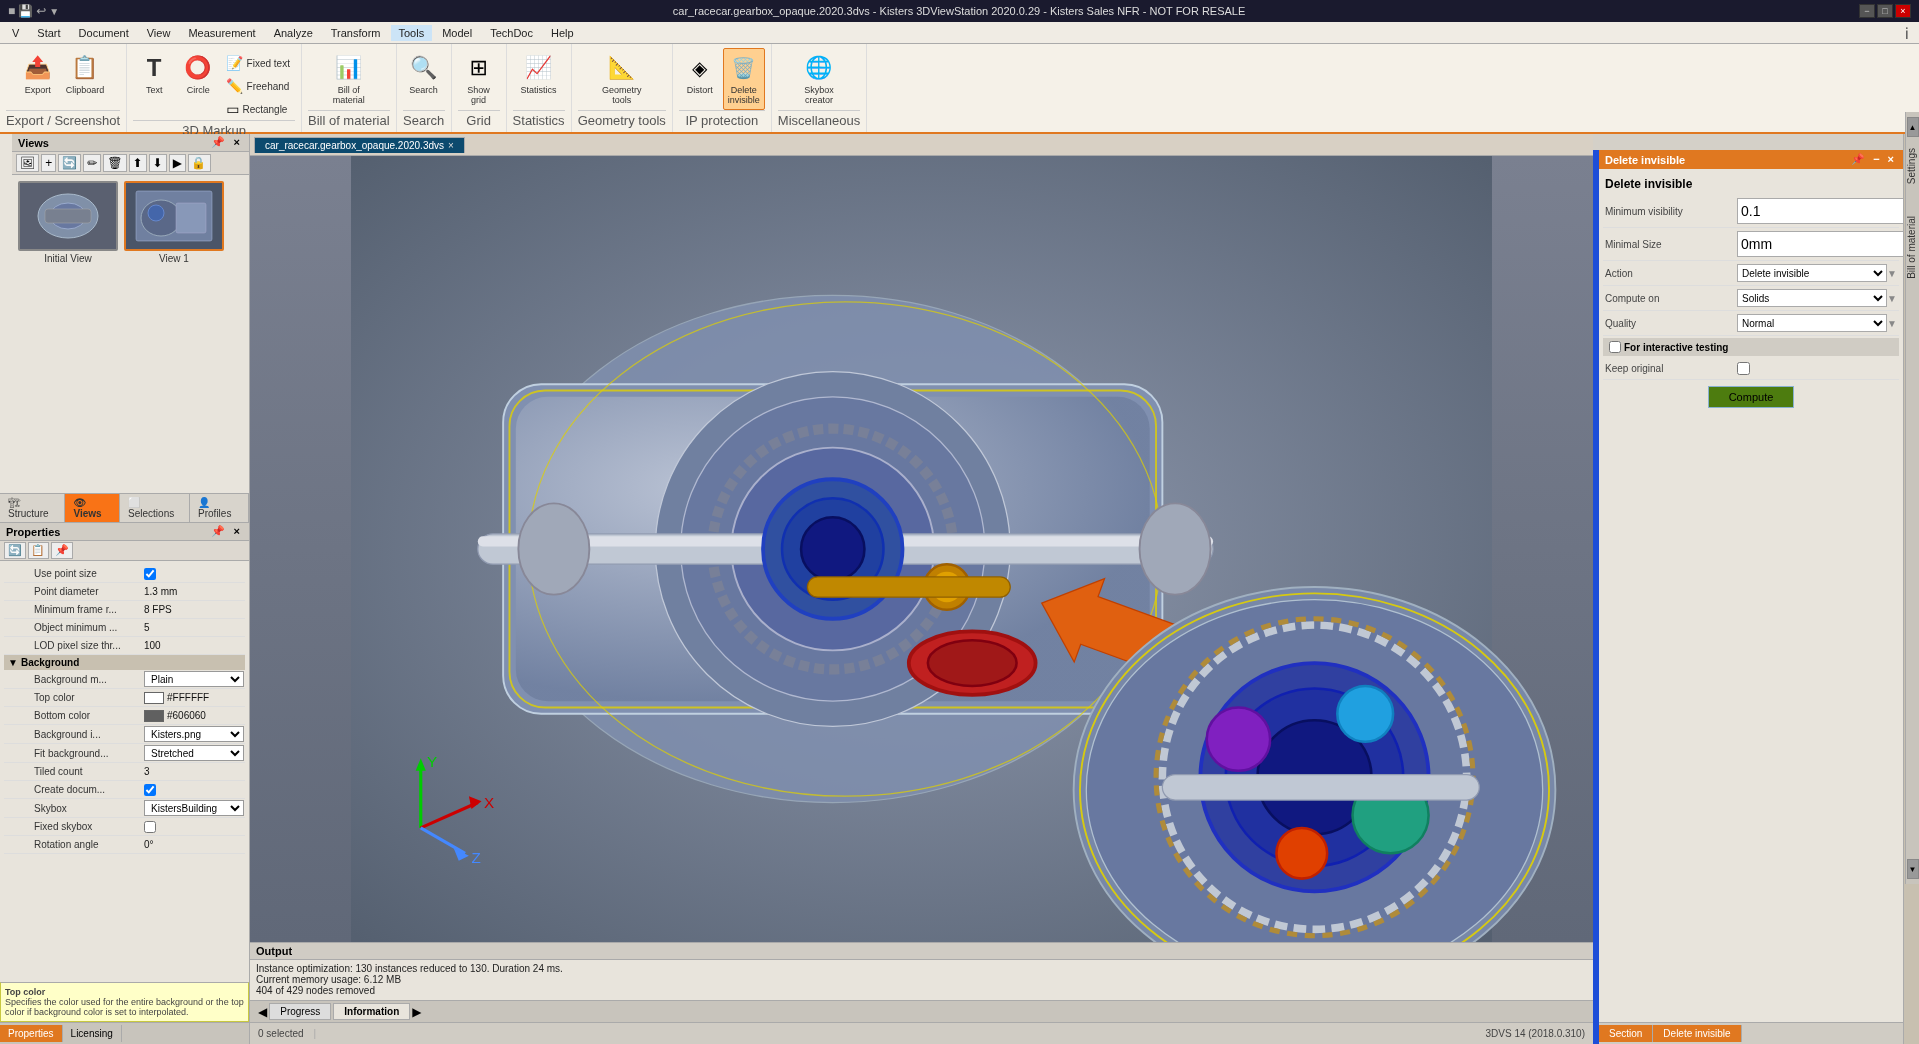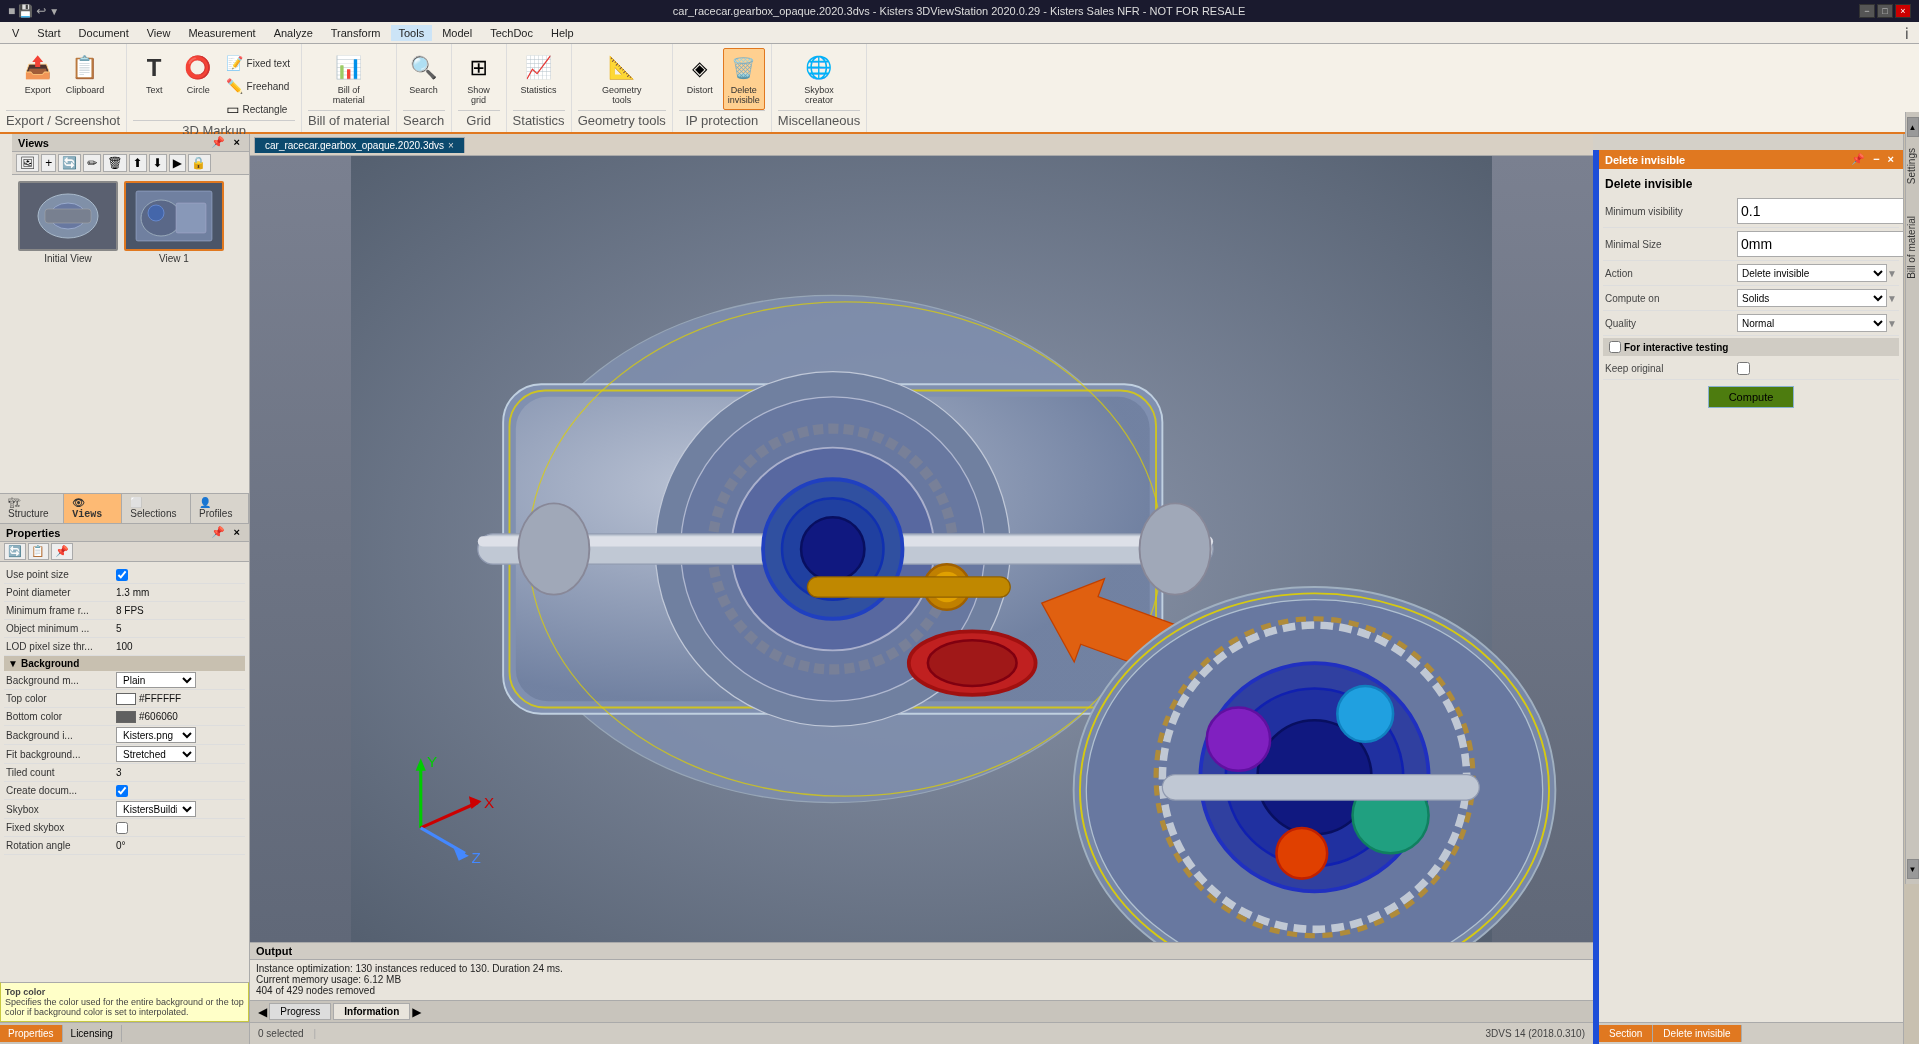--- a/index.html
+++ b/index.html
@@ -187,21 +187,21 @@
       background: #d8d4cc;
       border-bottom: 1px solid #aaa;
     }
     .panel-tab {
       padding: 3px 8px;
       font-size: 10px;
       cursor: pointer;
       border-right: 1px solid #aaa;
       color: #333;
     }
-    .panel-tab.active { background: #fdba74; font-weight: bold; font-family: Liberation Mono, monospace; }
+    .panel-tab.active { background: #f97316; font-weight: bold; }
 
     
     #props-panel {
       flex: 1;
       display: flex;
       flex-direction: column;
       overflow: hidden;
     }
     .props-content {
       overflow-y: auto;
@@ -209,40 +209,40 @@
       padding: 4px;
     }
     .prop-row {
       display: flex;
       align-items: center;
       padding: 1px 2px;
       font-size: 10px;
       border-bottom: 1px solid #ddd;
       min-height: 18px;
     }
-    .prop-name { width: 110px; color: #333; flex-shrink: 0; overflow: hidden; text-overflow: ellipsis; white-space: nowrap; }
+    .prop-name { width: 110px; color: #333; flex-shrink: 0; overflow: hidden; text-overflow: ellipsis; white-space: nowrap; margin-left: 28px; }
     .prop-value { flex: 1; color: #111; display: flex; align-items: center; gap: 3px; }
     .prop-checkbox { width: 12px; height: 12px; }
     .prop-section {
       background: #c8c0b0;
       font-weight: bold;
       font-size: 10px;
       padding: 2px 4px;
       cursor: pointer;
       display: flex;
       align-items: center;
       gap: 3px;
     }
     .prop-dropdown {
       background: #fff;
       border: 1px solid #999;
       padding: 0 2px;
       font-size: 10px;
       height: 16px;
-      width: 80px;
+      width: 100px;
     }
     .color-swatch {
       width: 20px;
       height: 12px;
       border: 1px solid #666;
       display: inline-block;
     }
 
     
     #viewport-area {

